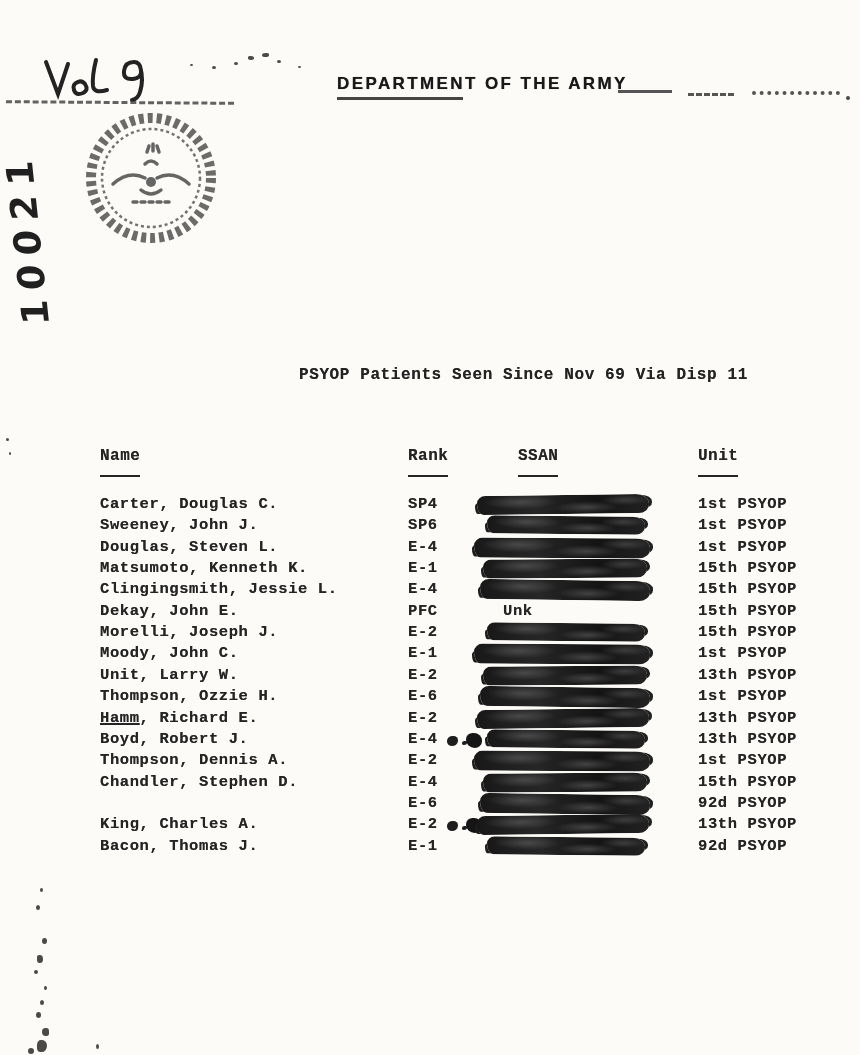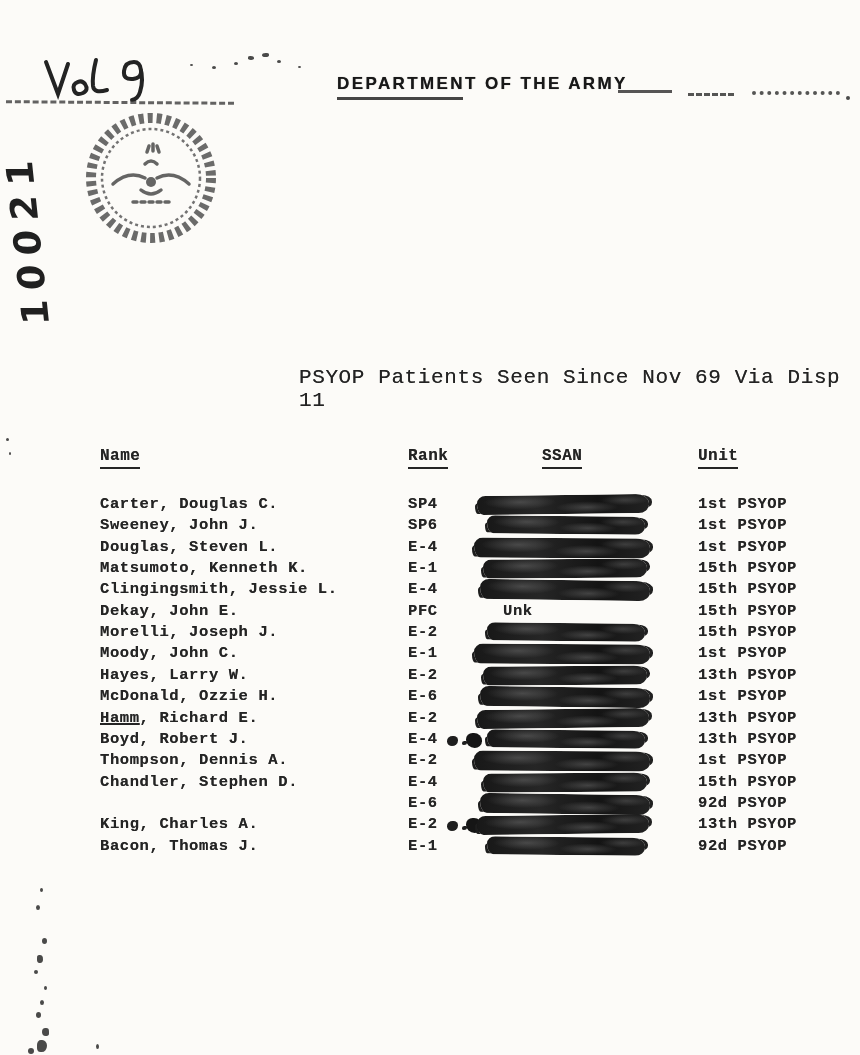--- a/index.html
+++ b/index.html
@@ -29,27 +29,27 @@
     text-shadow:0 0 .7px rgba(20,20,20,.75);
   }
   .dept-underline{position:absolute;left:337px;top:97px;width:126px;height:3px;background:#242424;opacity:.85;}
   .ink-dash{position:absolute;height:0;border-top:3px solid #2c2c2c;opacity:.8;}
   .dash1{left:618px;top:90px;width:54px;}
   .dash2{left:688px;top:93px;width:46px;border-top-style:dashed;}
   .dash3{left:752px;top:91px;width:88px;border-top-style:dotted;border-top-width:4px;}
   
   .doc-title{
     position:absolute;left:299px;top:366px;
-    font-size:21px;font-weight:normal;letter-spacing:.6px;color:#232323;
+    font-size:16px;font-weight:bold;letter-spacing:.6px;color:#232323;
     text-shadow:0 0 .5px rgba(0,0,0,.6);
   }
   
   .thead{position:absolute;top:447px;left:0;width:860px;height:24px;font-size:16px;font-weight:bold;}
-  .th{position:absolute;border-bottom:2.5px solid #252525;padding-bottom:2px;letter-spacing:.5px;text-shadow:0 0 .5px rgba(0,0,0,.6);}
-  .th-name{left:100px;} .th-rank{left:408px;} .th-ssan{left:518px;margin-left:24px;} .th-unit{left:698px;}
+  .th{position:absolute;border-bottom:2.5px solid #252525;padding-bottom:10px;letter-spacing:.5px;text-shadow:0 0 .5px rgba(0,0,0,.6);}
+  .th-name{left:100px;} .th-rank{left:408px;} .th-ssan{left:518px;} .th-unit{left:698px;}
   .tbody{position:absolute;left:100px;top:494px;width:720px;height:380px;}
   .trow{position:absolute;left:0;width:720px;height:21px;line-height:21px;font-size:15.5px;font-weight:bold;letter-spacing:.6px;}
   .cell{position:absolute;top:0;white-space:nowrap;text-shadow:0 0 .5px rgba(0,0,0,.55);}
   .c-name{left:0;} .c-rank{left:308px;} .c-ssan{left:403px;text-align:right;} .c-unit{left:598px;}
   .uline{text-decoration:underline;text-decoration-thickness:2px;}
   
   .redact{
     position:absolute;left:383px;top:1px;height:19px;width:168px;
     background:
       radial-gradient(ellipse 30% 55% at 25% 35%, rgba(105,105,105,.55), transparent 70%),
@@ -158,27 +158,27 @@
         <span class="redact redact-1"></span>
         <span class="cell c-unit">15th PSYOP</span>
       </div>
       <div class="trow" style="top: 149.45px;">
         <span class="cell c-name">Moody, John C.</span>
         <span class="cell c-rank">E-1</span>
         <span class="redact redact-2"></span>
         <span class="cell c-unit">1st PSYOP</span>
       </div>
       <div class="trow" style="top: 170.8px;">
-        <span class="cell c-name">Hayes, Larry W.</span>
+        <span class="cell c-name">Unit, Larry W.</span>
         <span class="cell c-rank">E-2</span>
         <span class="redact redact-3"></span>
         <span class="cell c-unit">13th PSYOP</span>
       </div>
       <div class="trow" style="top: 192.15px;">
-        <span class="cell c-name">McDonald, Ozzie H.</span>
+        <span class="cell c-name">Thompson, Ozzie H.</span>
         <span class="cell c-rank">E-6</span>
         <span class="redact redact-4"></span>
         <span class="cell c-unit">1st PSYOP</span>
       </div>
       <div class="trow" style="top: 213.5px;">
         <span class="cell c-name"><span class="uline">Hamm</span>, Richard E.</span>
         <span class="cell c-rank">E-2</span>
         <span class="redact redact-0"></span>
         <span class="cell c-unit">13th PSYOP</span>
       </div>

